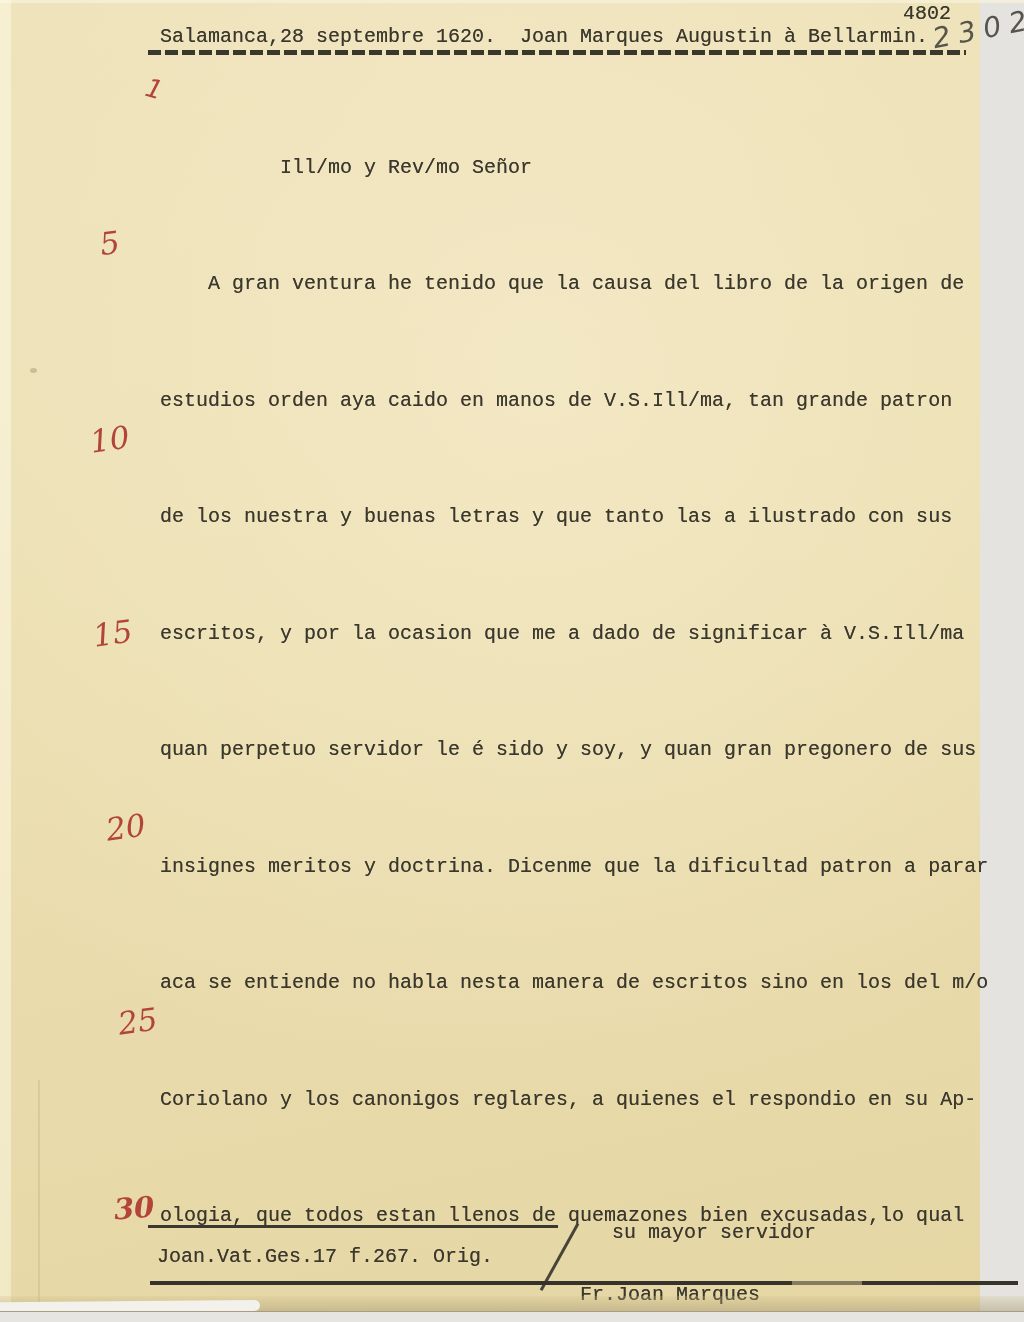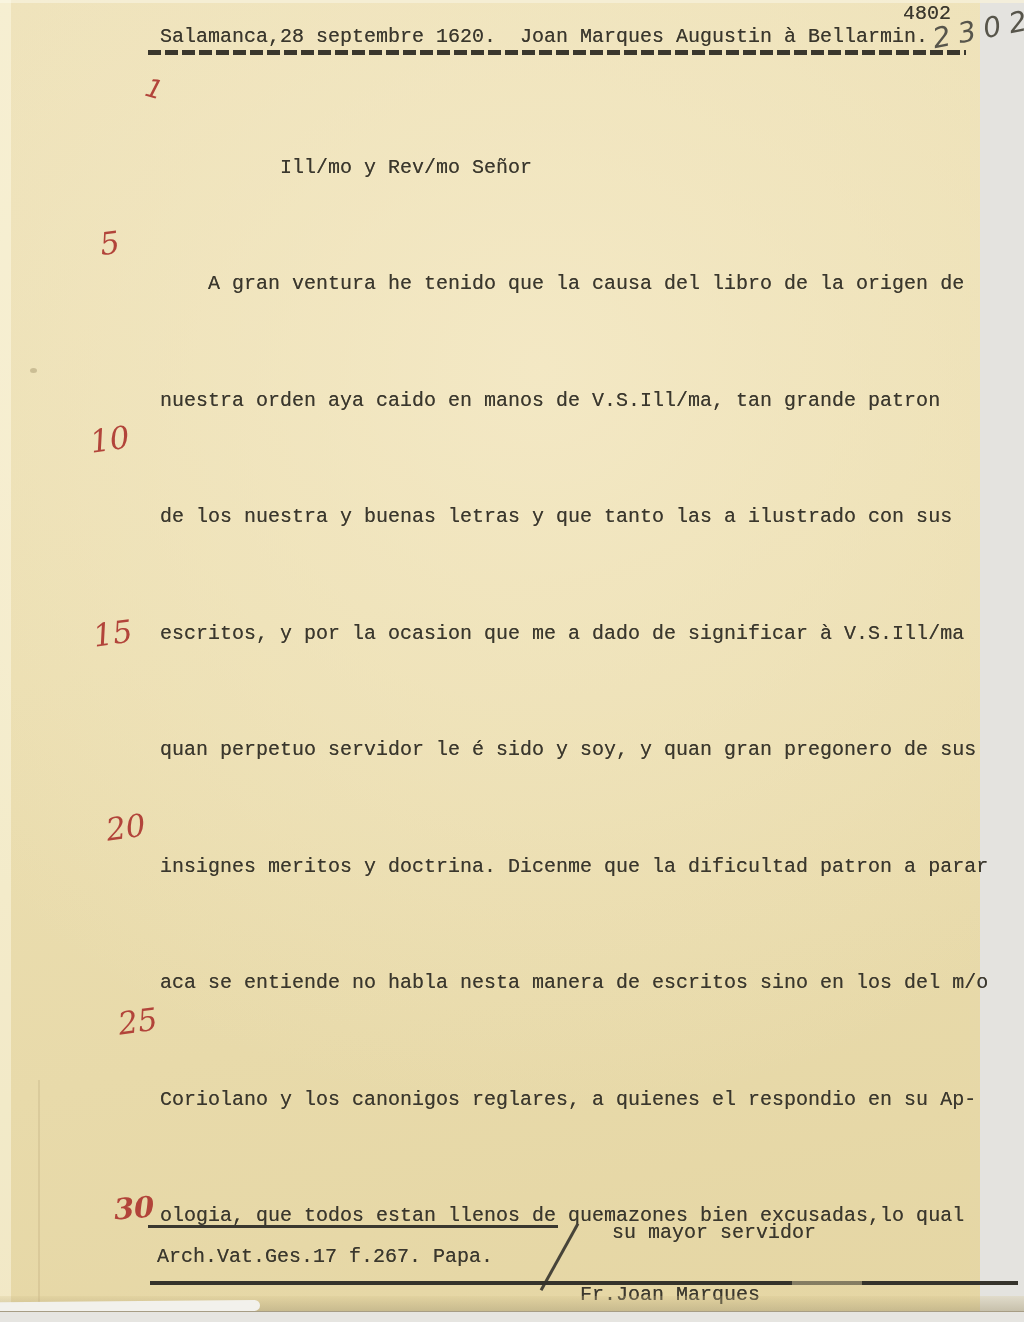--- a/index.html
+++ b/index.html
@@ -82,21 +82,21 @@
   <div class="margin-num mn-5">5</div>
   <div class="margin-num mn-10">10</div>
   <div class="margin-num mn-15">15</div>
   <div class="margin-num mn-20">20</div>
   <div class="margin-num mn-25">25</div>
   <div class="margin-num mn-30">30</div>
 
   <div class="typed lines">
     <div>          Ill/mo y Rev/mo Señor</div>
     <div>    A gran ventura he tenido que la causa del libro de la origen de</div>
-    <div>nuestra orden aya caido en manos de V.S.Ill/ma, tan grande patron</div>
+    <div>estudios orden aya caido en manos de V.S.Ill/ma, tan grande patron</div>
     <div>de los nuestra y buenas letras y que tanto las a ilustrado con sus</div>
     <div>escritos, y por la ocasion que me a dado de significar à V.S.Ill/ma</div>
     <div>quan perpetuo servidor le é sido y soy, y quan gran pregonero de sus</div>
     <div>insignes meritos y doctrina. Dicenme que la dificultad patron a parar</div>
     <div>aca se entiende no habla nesta manera de escritos sino en los del m/o</div>
     <div>Coriolano y los canonigos reglares, a quienes el respondio en su Ap-</div>
     <div>ologia, que todos estan llenos de quemazones bien excusadas,lo qual</div>
     
     
     
@@ -115,19 +115,19 @@
     
     
     
     
   </div>
 
   <div class="sig-rule"></div>
   <div class="sig-slash"></div>
   <div class="typed sig-closing">su mayor servidor</div>
   <div class="typed sig-name">Fr.Joan Marques</div>
-  <div class="typed archive-ref">Arch.Vat.Ges.17 f.267. Papa.</div>
+  <div class="typed archive-ref">Joan.Vat.Ges.17 f.267. Orig.</div>
   <div class="bottom-rule"></div>
 
   <div class="bottom-fold"></div>
 </div>
 <div class="corner-sliver"></div>
 <div class="scan-strip"></div>
 
 </body></html>

